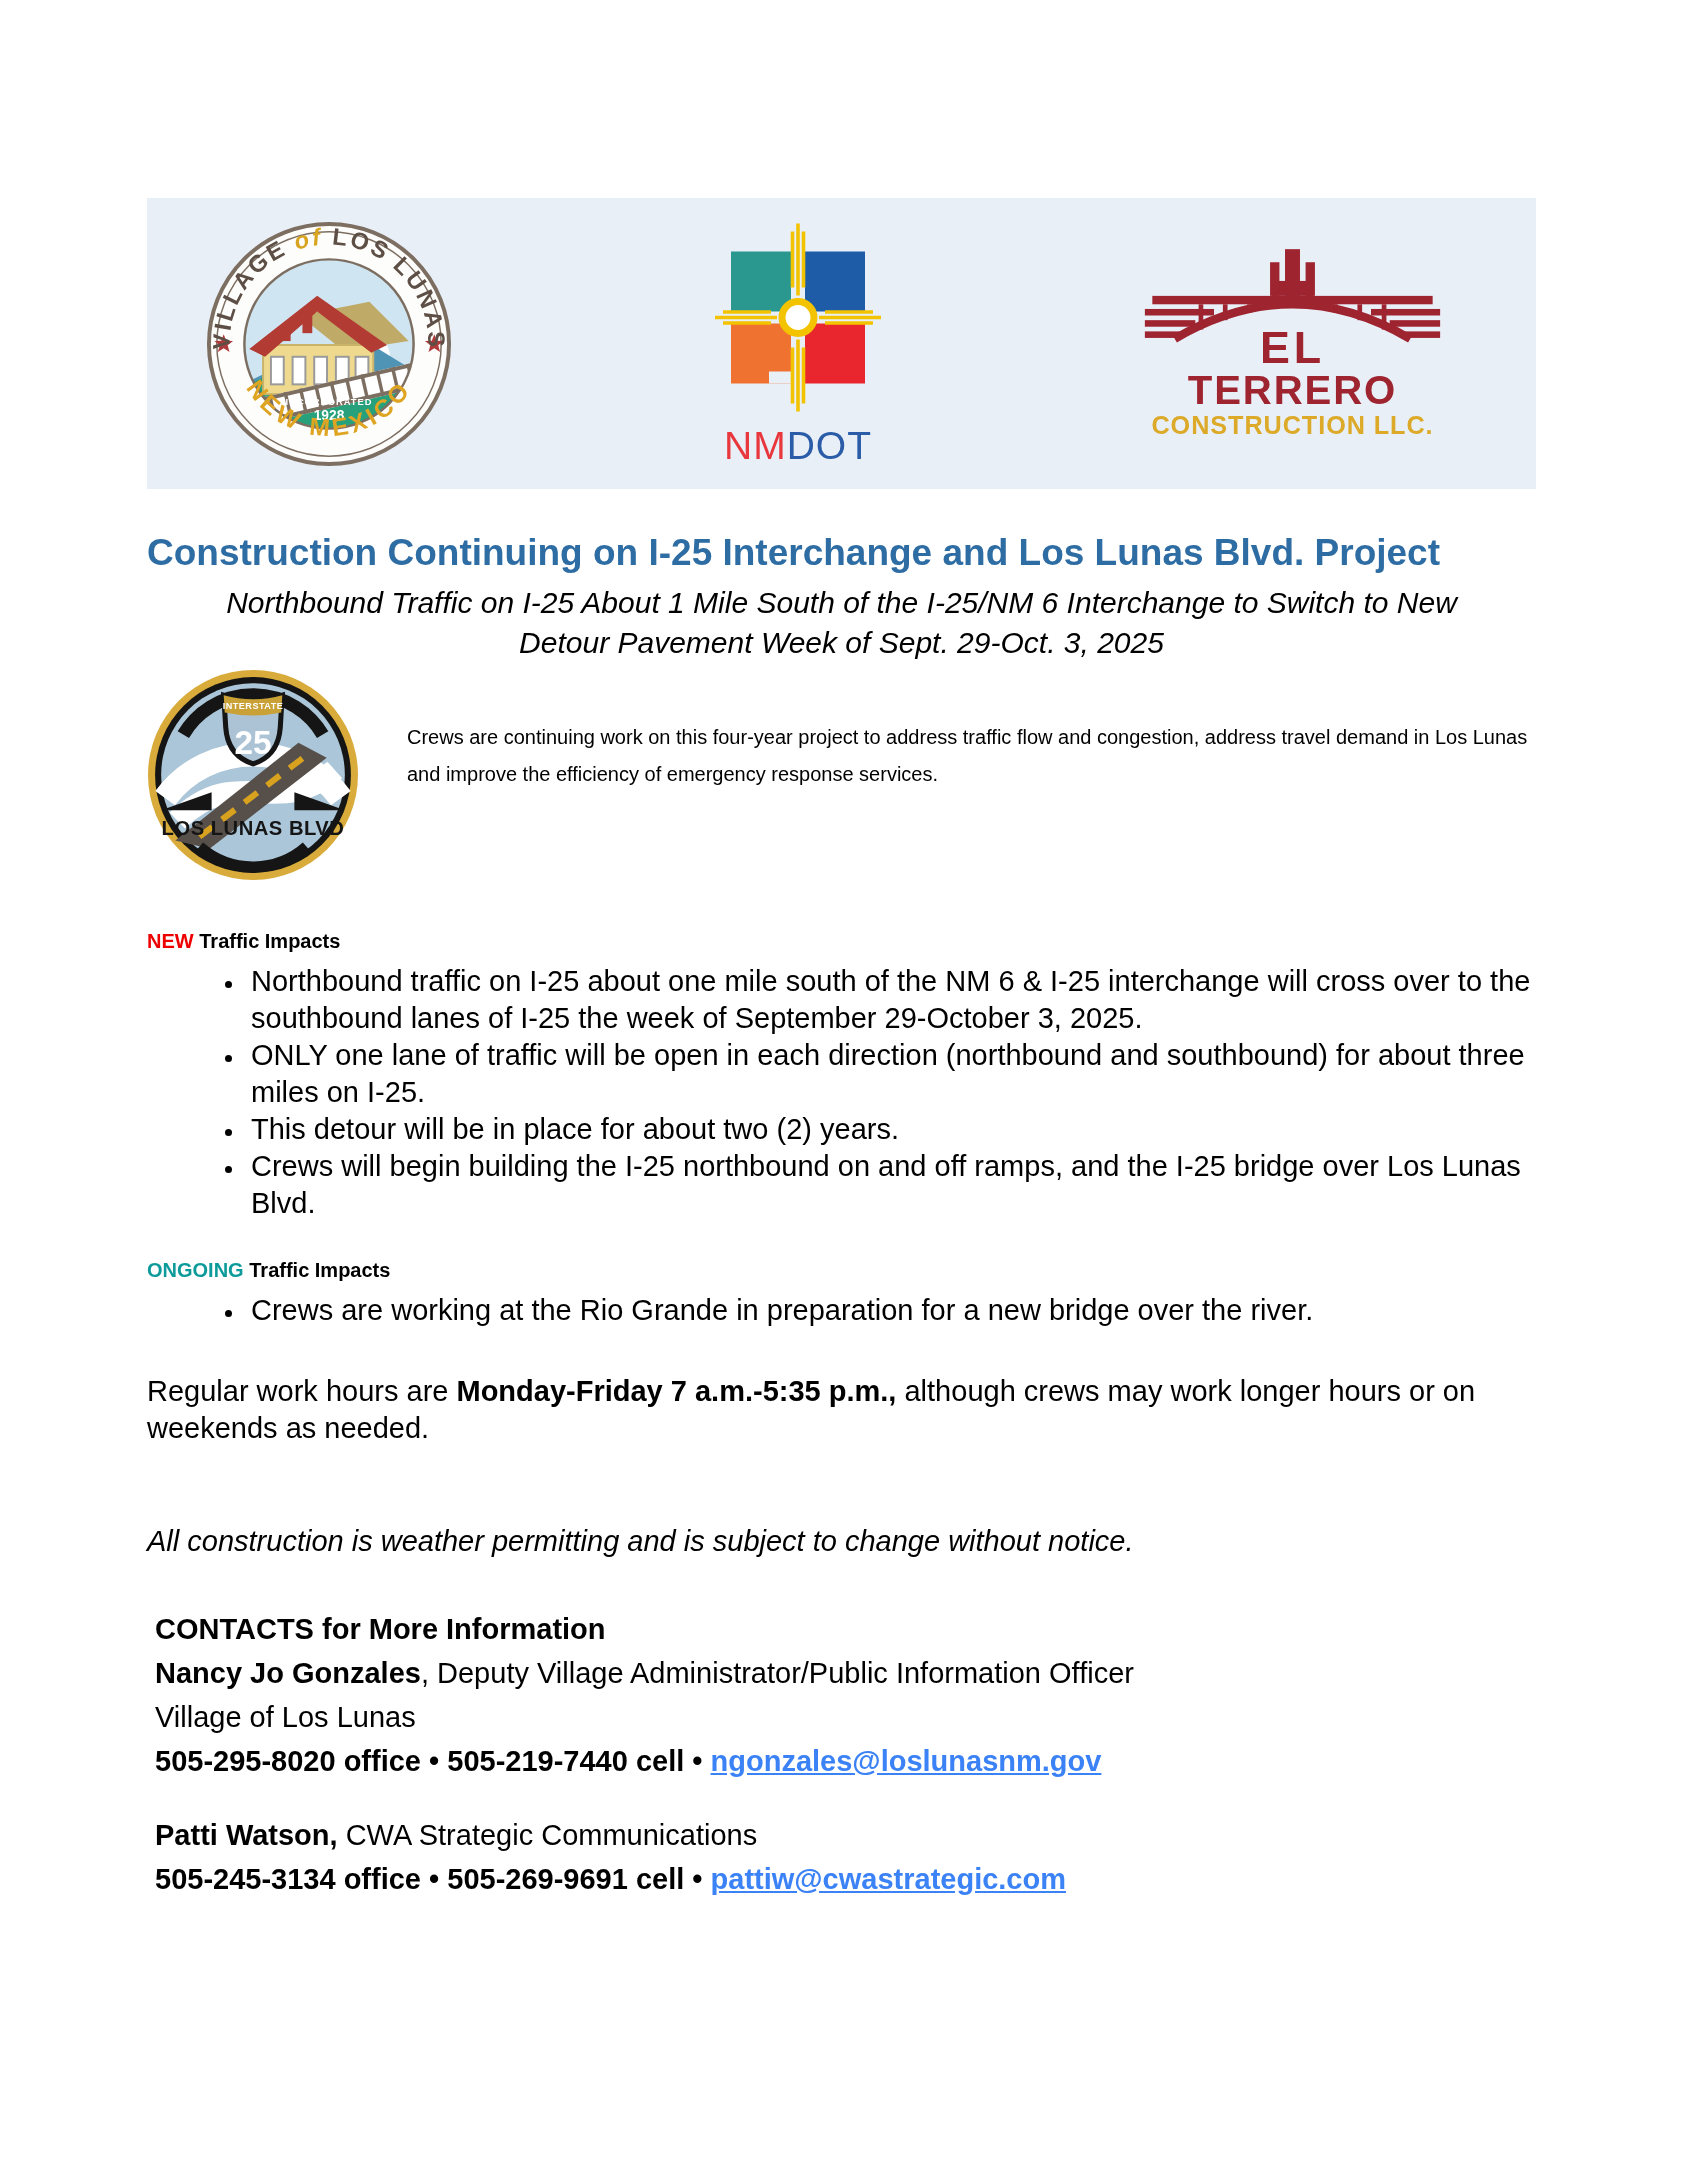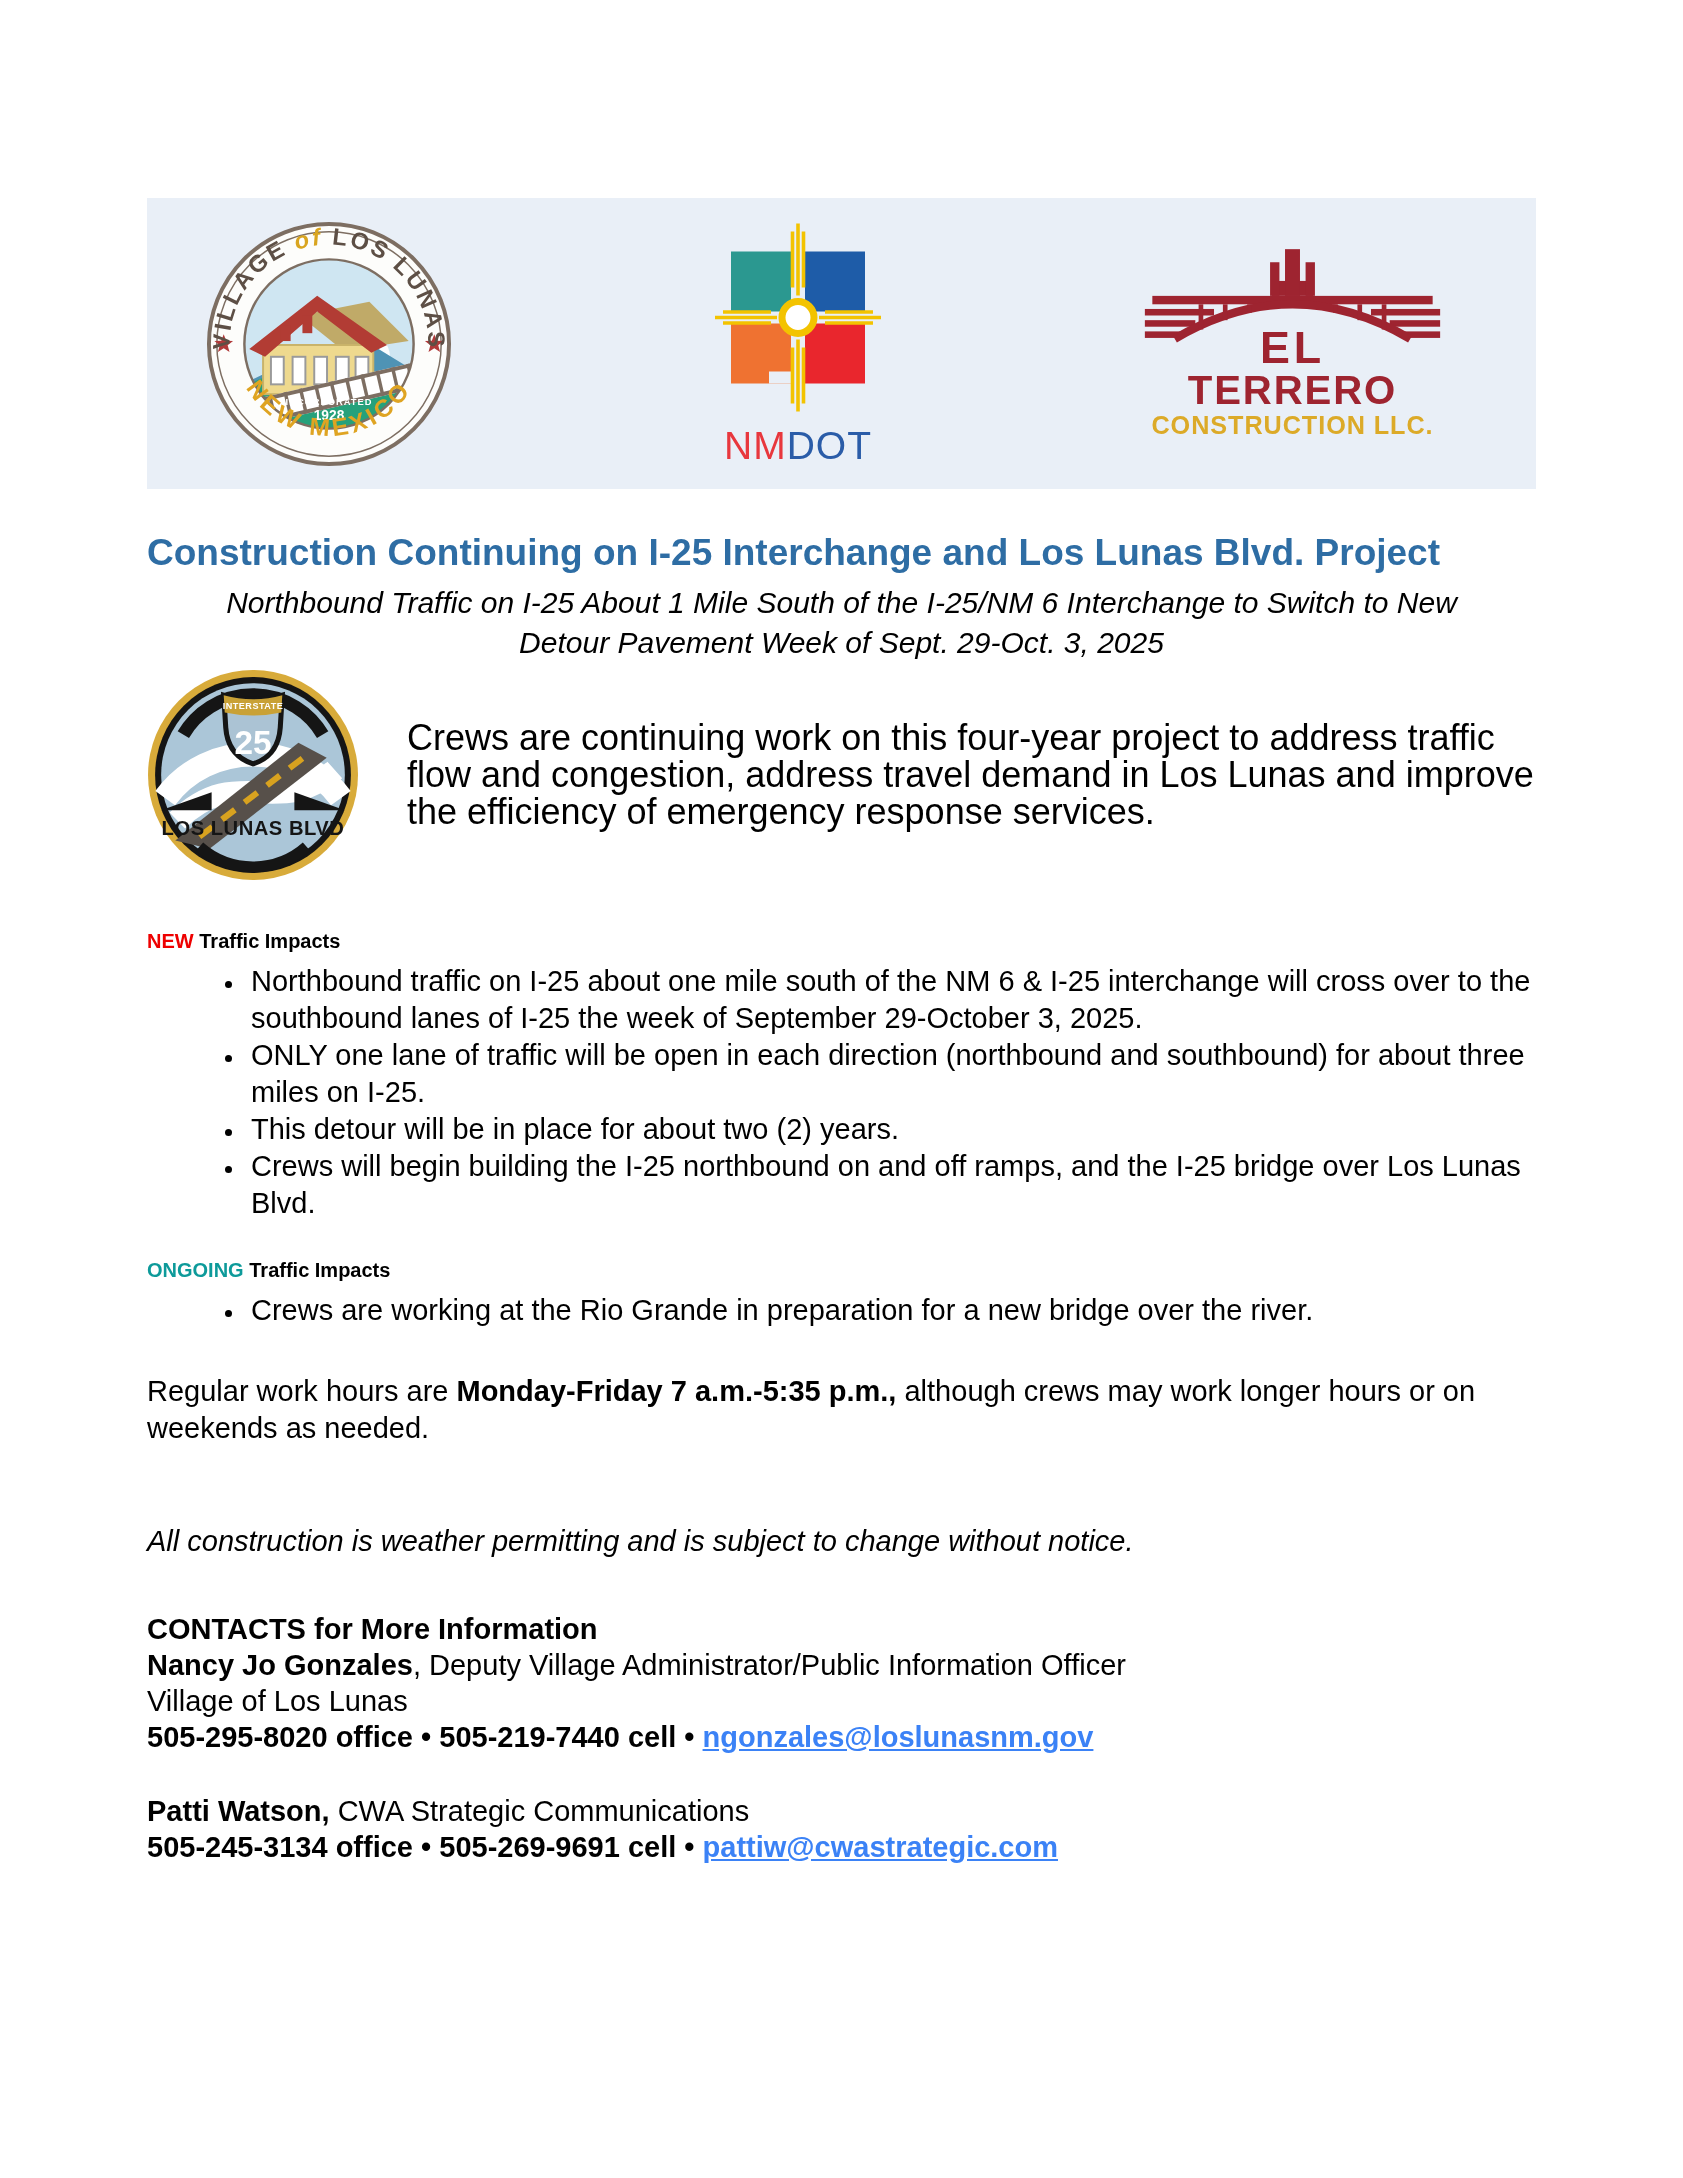--- a/index.html
+++ b/index.html
@@ -6,37 +6,37 @@
   body{width:1683px;height:2178px;font-family:"Liberation Sans",sans-serif;color:#000;position:relative;}
   .page{padding:198px 147px 0;box-sizing:border-box;}
 
   .band{background:#E9EFF7;height:291px;display:flex;align-items:center;justify-content:space-between;padding:0 94px 0 59px;box-sizing:border-box;}
 
   .doc-title{font-size:37px;line-height:44px;margin:42px 0 0;text-align:left;color:#2E6DA4;font-weight:bold;}
   .doc-subtitle{font-style:italic;font-size:30px;line-height:40px;text-align:center;max-width:1317px;margin:8px auto 0;font-weight:500;}
 
   .intro-row{display:flex;gap:48px;margin-top:6px;align-items:flex-start;}
   .badge-wrap{flex:0 0 212px;}
-  .intro-text{font-size:36px;line-height:37px;margin-top:50px;}
+  .intro-text{font-size:20px;line-height:37px;margin-top:50px;}
 
   .section{margin-top:38px;}
   .section.ongoing{margin-top:30px;}
   .section-heading{font-size:20px;line-height:37px;margin:0;font-weight:bold;}
   .accent-new{color:#EE0000;}
   .accent-ongoing{color:#0D9A9A;text-align:right;}
   ul.impact-list{margin:3px 0 0;padding-left:99px;}
   ul.impact-list li{font-size:29px;line-height:37px;padding-left:5px;}
   ul.impact-list li::marker{font-size:24px;}
 
   p.body-par{font-size:29px;line-height:37px;margin:44px 0 0;}
   p.notice{font-style:italic;margin-top:76px;}
   .b{font-weight:bold;}
 
   .contacts{margin-top:51px;font-size:29px;line-height:36px;}
-  .contact-line{margin:0;}
+  .contact-line{margin:8px;}
   .patti-block{margin-top:38px;}
   a.email-link{color:#3b82f6;font-weight:bold;text-decoration:underline;}
 
   svg text{font-family:"Liberation Sans",sans-serif;}
 </style>
 </head>
 <body>
 
 <div class="page">
 

